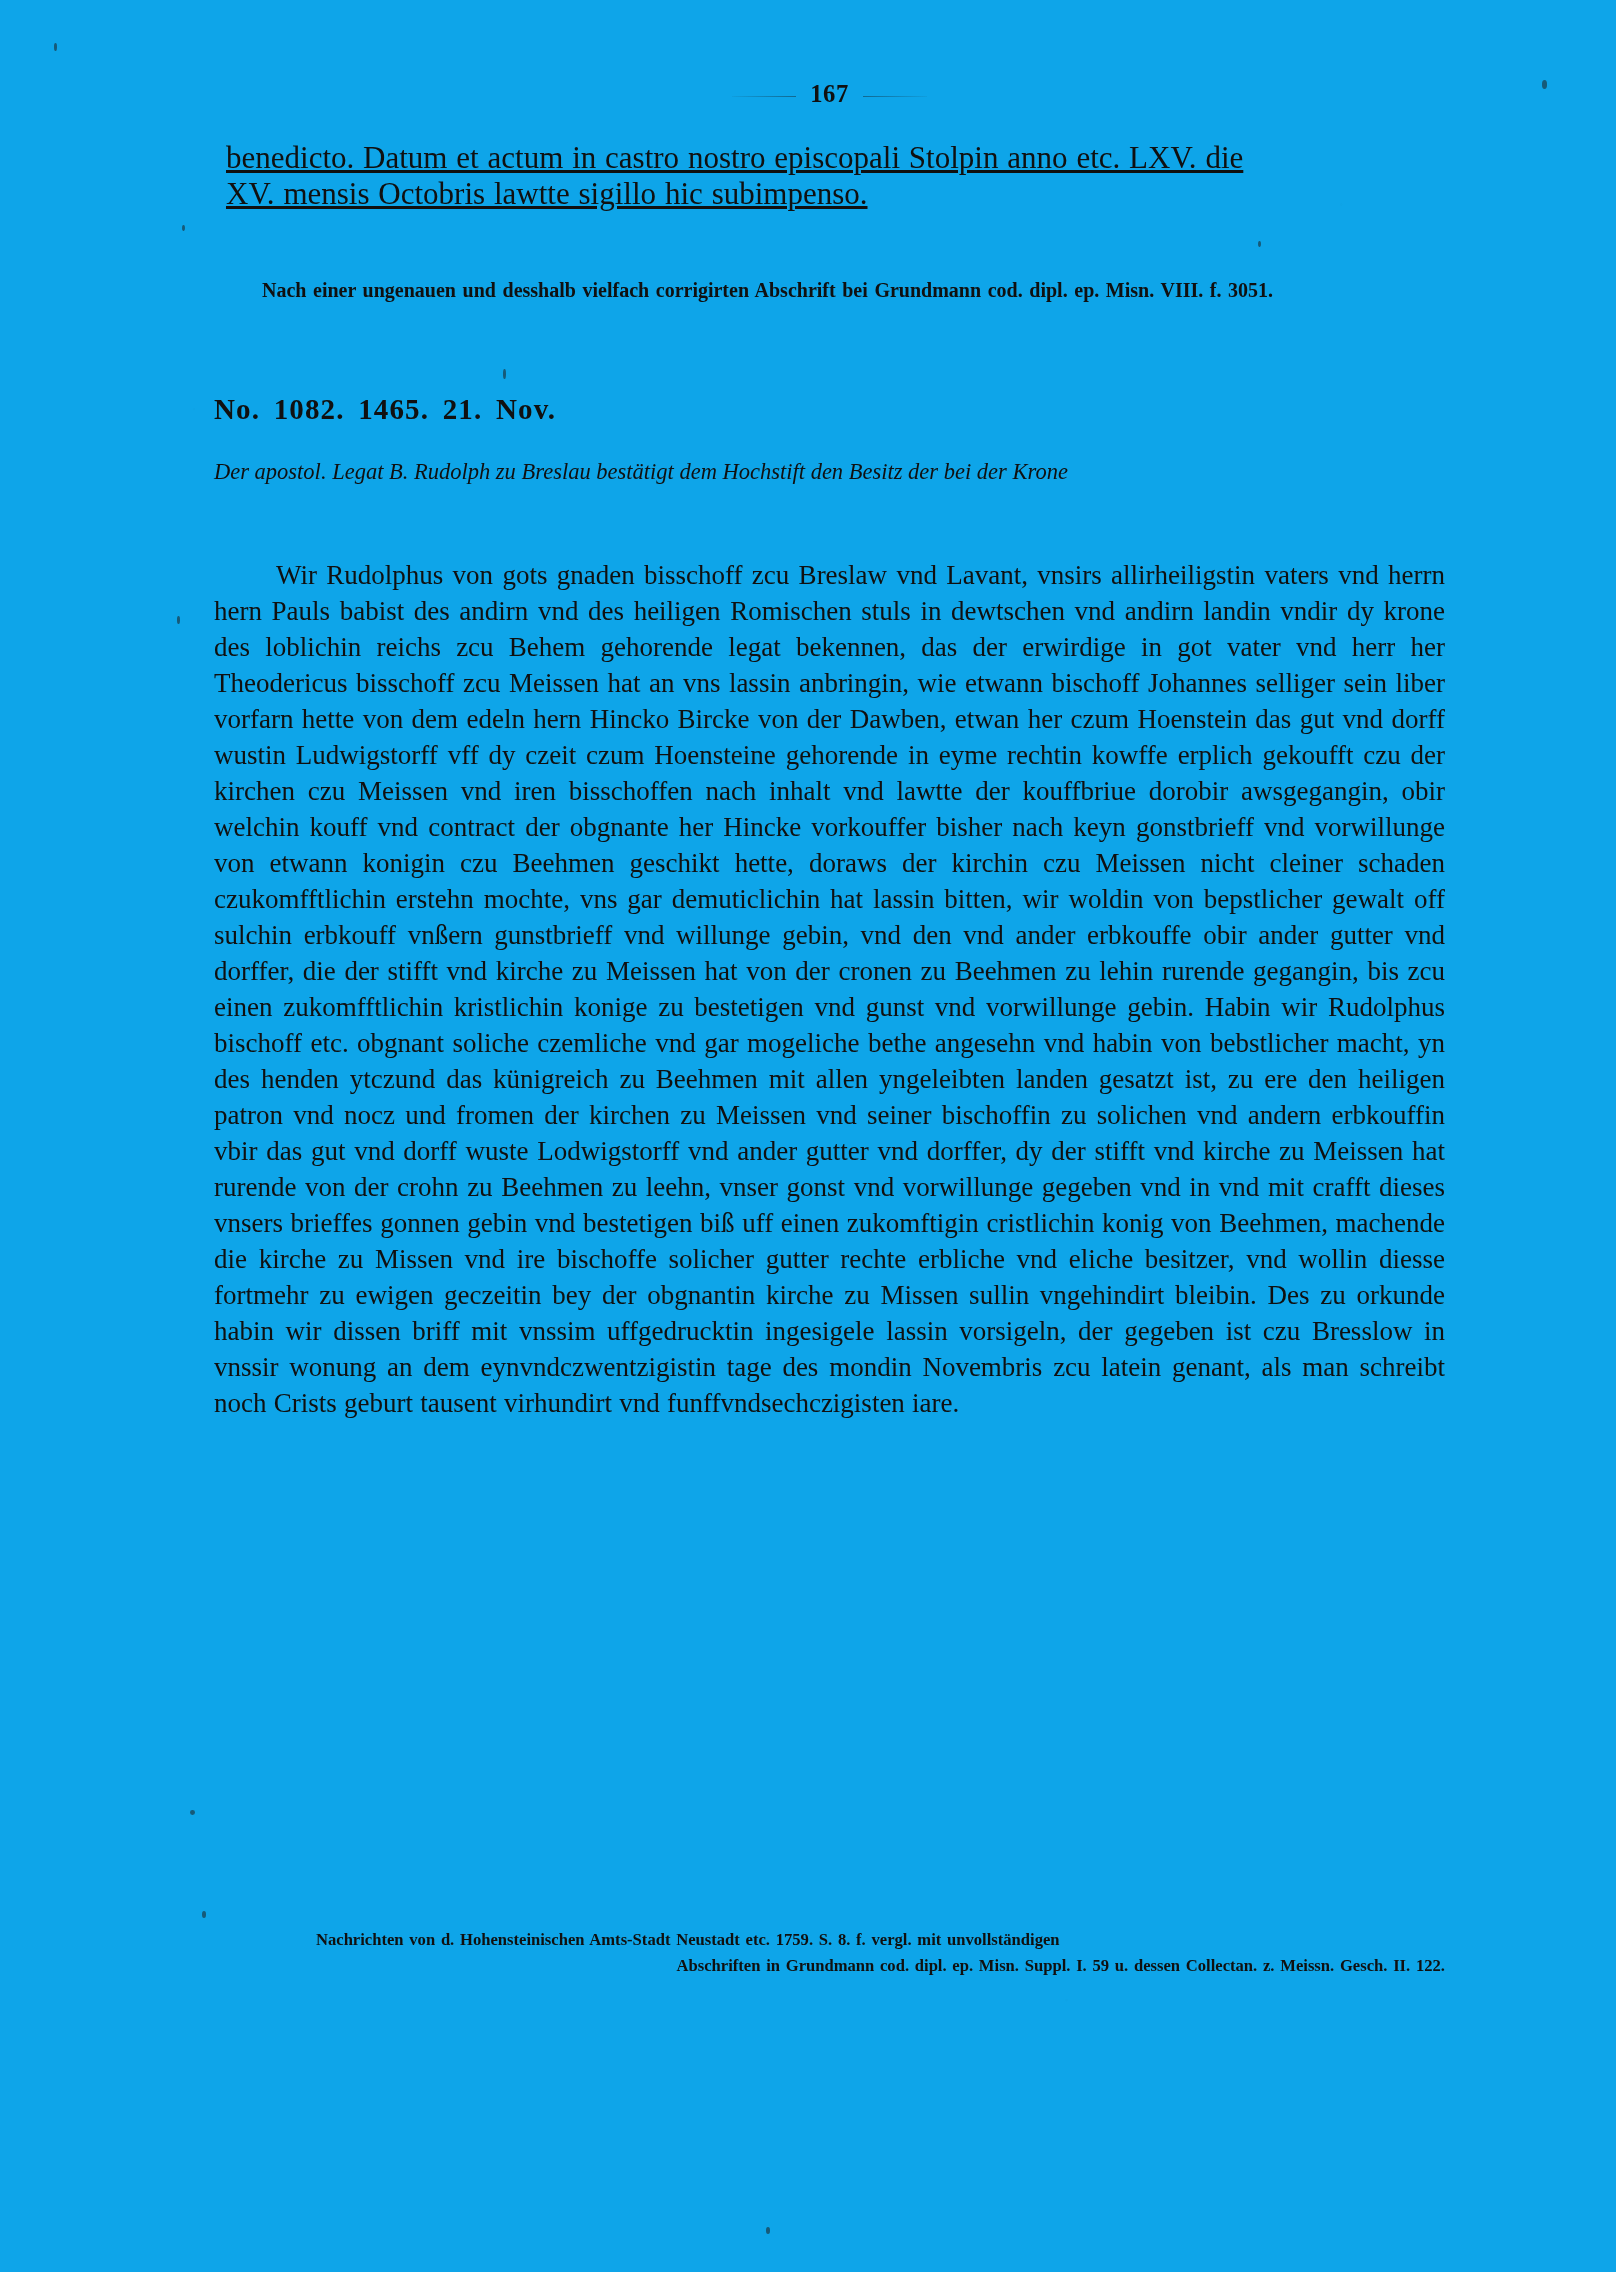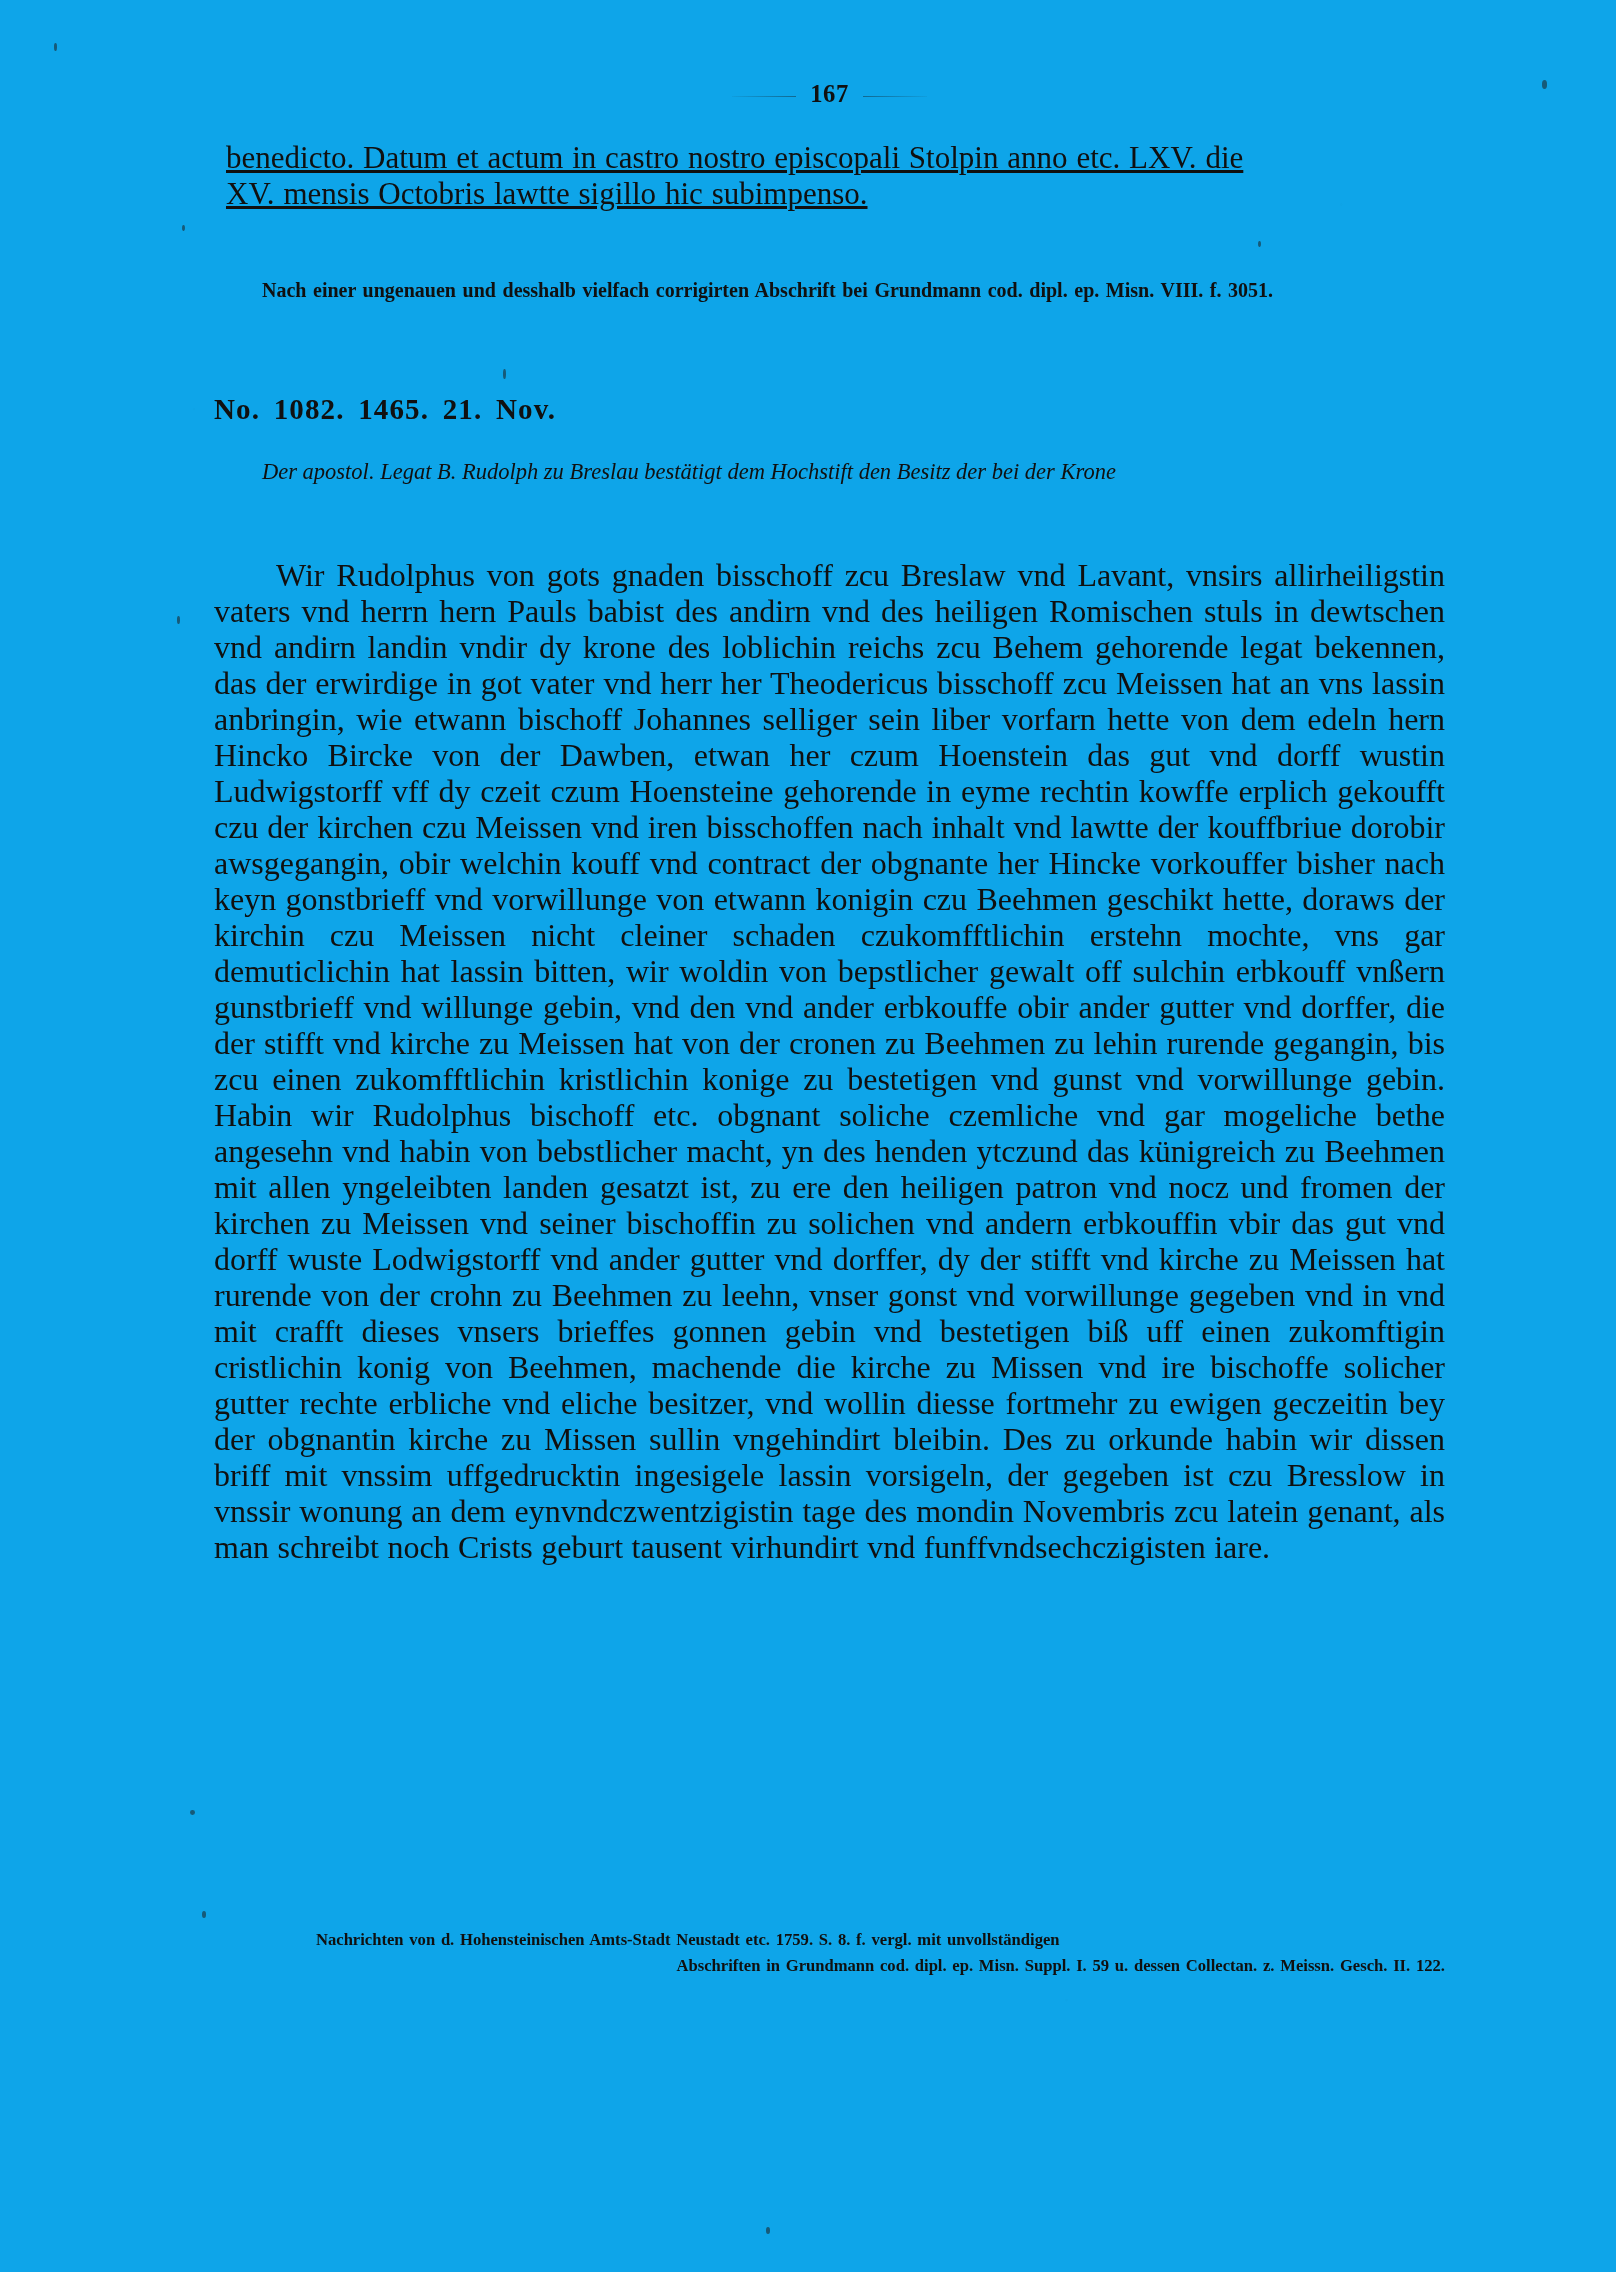--- a/index.html
+++ b/index.html
@@ -104,32 +104,31 @@
 
   
   .regest {
     position: absolute;
     left: 0;
     width: 1231px;
     font-style: italic;
     font-size: 22.5px;
     line-height: 34px;
     text-align: center;
-    margin-left: 48px;
   }
   .regest .line1 { display: block; text-align: left; }
   .regest .line2 { display: block; text-align: center; }
 
   
   .charter {
     position: absolute;
     left: 0;
     top: 557px;
     width: 1231px;
-    font-size: 32px;
+    font-size: 27px;
     line-height: 36px;
     text-align: justify;
     word-spacing: 0.5px;
   }
   .charter p { margin: 0; text-indent: 62px; }
 
   
   .source-note {
     position: absolute;
     left: 0;

